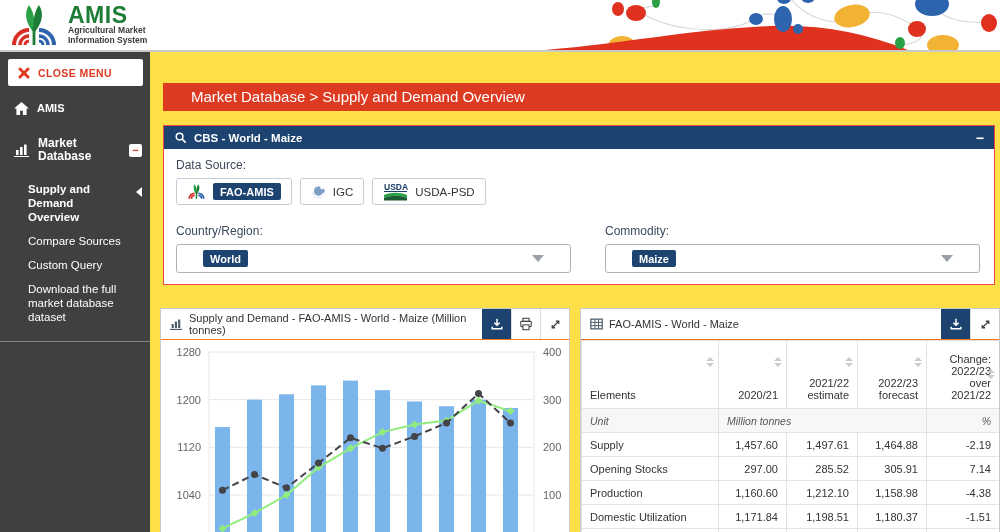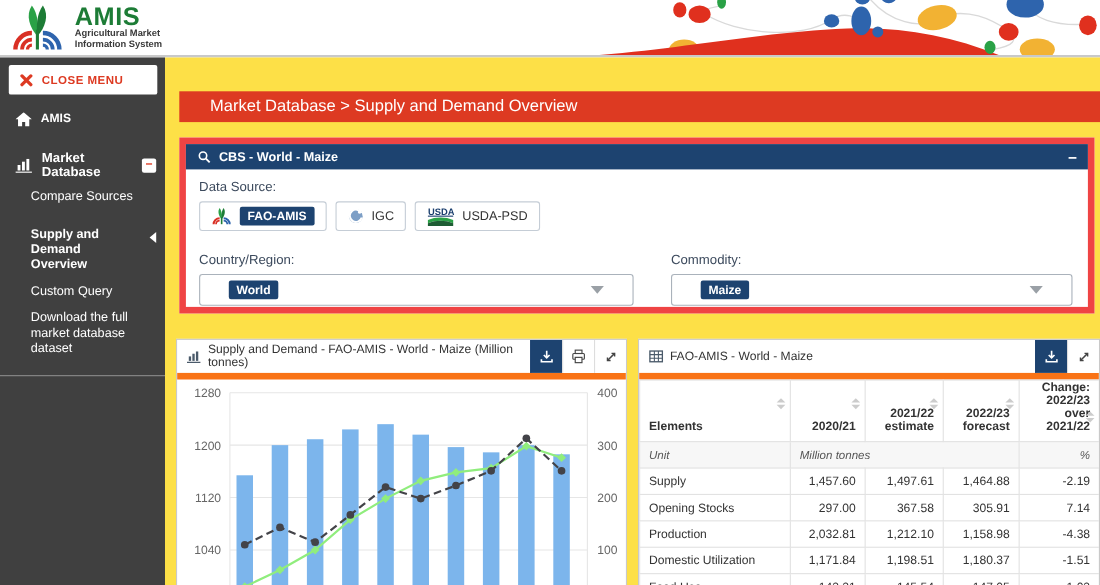--- a/index.html
+++ b/index.html
@@ -25,49 +25,49 @@
   .sub{padding:5px 10px 5px 28px;font-size:11.5px;cursor:pointer;line-height:14px;position:relative;font-weight:normal;}
   .sub.active{font-weight:bold;margin-top:10px;}
   .sub.active .caret-l{position:absolute;right:8px;top:10px;width:0;height:0;border-top:5px solid transparent;border-bottom:5px solid transparent;border-right:6px solid #fff;}
   .side-div{margin:12px 0 0 0;border-top:1px solid rgba(255,255,255,.35);}
 
   
   .main{position:absolute;left:150px;top:52px;width:950px;height:480px;background:#fde047;}
   .breadcrumb{position:absolute;left:13px;right:0;top:31px;height:28px;background:#dd3a22;color:#fff;font-size:15px;line-height:28px;padding-left:28px;box-sizing:border-box;}
 
   
-  .fpanel{position:absolute;left:13px;top:73px;width:832px;height:160px;border:6px solid #ef4444;box-sizing:border-box;background:#fff;}
+  .fpanel{position:absolute;left:13px;top:73px;width:832px;height:160px;border:1px solid #ef4444;box-sizing:border-box;background:#fff;}
   .head-navy{height:23px;background:#1d4370;color:#fff;display:flex;align-items:center;gap:7px;padding:0 10px;font-size:11.5px;font-weight:bold;}
   .minus-btn{margin-left:auto;cursor:pointer;font-size:14px;font-weight:bold;line-height:14px;}
   .fbody{padding:9px 12px;}
   .f-label{font-size:12px;color:#3c4a5d;margin-bottom:6px;}
   .src-row{display:flex;gap:8px;}
   .src-btn{height:27px;border:1px solid #c5cdd6;border-radius:3px;background:#fff;display:flex;align-items:center;gap:7px;padding:0 10px;font-size:11.5px;color:#333;cursor:pointer;font-family:inherit;}
   .chip{background:#1d4370;color:#fff;font-size:11px;font-weight:bold;padding:2.5px 7px;border-radius:2px;}
   .dd-row{display:flex;gap:34px;margin-top:19px;}
   .dd-g1{width:395px;}
   .dd-g2{flex:1;margin-right:2px;}
   .dropdown{height:27px;border:1px solid #aab2bb;border-radius:3px;display:flex;align-items:center;padding:0 26px;cursor:pointer;background:#fff;}
   .dd-caret{margin-left:auto;width:0;height:0;border-left:6px solid transparent;border-right:6px solid transparent;border-top:7px solid #9aa0a6;}
 
   
   .panel{position:absolute;top:256px;border:1px solid #c9c9c9;box-sizing:border-box;background:#fff;overflow:hidden;}
   .chart-panel{left:10px;width:410px;height:226px;}
   .table-panel{left:430px;width:420px;height:226px;}
-  .phead{height:30px;border-bottom:6px solid #f97316;display:flex;align-items:center;gap:6px;padding-left:9px;font-size:11px;color:#333;}
+  .phead{height:30px;border-bottom:1px solid #f97316;display:flex;align-items:center;gap:6px;padding-left:9px;font-size:11px;color:#333;}
   .phead .ttl{flex:1;}
   .pbtns{display:flex;height:30px;}
   .pbtn{width:29px;height:30px;display:flex;align-items:center;justify-content:center;border:none;border-left:1px solid #ddd;background:#fff;cursor:pointer;padding:0;}
   .pbtn.primary{background:#1d4370;border-left-color:#1d4370;}
   .chart-svg{display:block;}
 
   
   table.dt{border-collapse:collapse;width:100%;font-size:11px;color:#333;table-layout:fixed;}
   table.dt th,table.dt td{border:1px solid #e2e2e2;overflow:hidden;}
-  table.dt th{font-weight:bold;vertical-align:bottom;text-align:right;padding:0 8px 7px;position:relative;height:54px;box-sizing:border-box;}
+  table.dt th{font-weight:normal;vertical-align:bottom;text-align:right;padding:12px 8px 7px;position:relative;height:54px;box-sizing:border-box;}
   table.dt th.el{text-align:left;}
   tr.unit{background:#f7f7f7;font-style:italic;color:#555;font-size:10.5px;height:18px;}
   tr.unit td{padding:0 8px;}
   tr.unit .c{text-align:left;}
   tr.unit .r{text-align:right;}
   table.dt tbody td{height:23px;padding:0 8px;}
   td.num{text-align:right;}
   .sort{position:absolute;right:4px;top:16px;cursor:pointer;}
   .sort i{display:block;width:0;height:0;border-left:4px solid transparent;border-right:4px solid transparent;}
   .sort .up{border-bottom:4px solid #ccc;margin-bottom:2px;}
@@ -142,26 +142,26 @@
     <div class="s-item md">
       <svg width="16" height="14" viewBox="0 0 16 14">
         <rect x="2" y="7" width="2.6" height="5" fill="#fff"></rect>
           <rect x="6" y="4" width="2.6" height="8" fill="#fff"></rect>
         <rect x="10" y="1.5" width="2.6" height="10.5" fill="#fff"></rect>
           <rect x="0" y="13" width="15" height="1.4" fill="#fff"></rect>
       </svg>
       <span class="lbl">Market Database</span>
       <span class="collapse-box">−</span>
     </div>
-    <div class="sub">
-      <span>Compare Sources</span>
-    </div>
     <div class="sub active">
       <span style="display:inline-block;width:96px;">Supply and Demand Overview</span>
       <span class="caret-l"></span>
+    </div>
+    <div class="sub">
+      <span>Compare Sources</span>
     </div>
     <div class="sub">
       <span>Custom Query</span>
     </div>
     <div class="sub">
       <span style="display:inline-block;width:112px;">Download the full market database dataset</span>
     </div>
     <div class="side-div"></div>
   </aside>
 
@@ -377,27 +377,27 @@
         <tr>
               <td class="lbl">Supply</td>
               <td class="num">1,457.60</td>
               <td class="num">1,497.61</td>
               <td class="num">1,464.88</td>
               <td class="num">-2.19</td>
             </tr>
             <tr>
               <td class="lbl">Opening Stocks</td>
               <td class="num">297.00</td>
-              <td class="num">367.58</td>
+              <td class="num">285.52</td>
               <td class="num">305.91</td>
               <td class="num">7.14</td>
             </tr>
             <tr>
               <td class="lbl">Production</td>
-              <td class="num">2,032.81</td>
+              <td class="num">1,160.60</td>
               <td class="num">1,212.10</td>
               <td class="num">1,158.98</td>
               <td class="num">-4.38</td>
             </tr>
             <tr>
               <td class="lbl">Domestic Utilization</td>
               <td class="num">1,171.84</td>
               <td class="num">1,198.51</td>
               <td class="num">1,180.37</td>
               <td class="num">-1.51</td>

